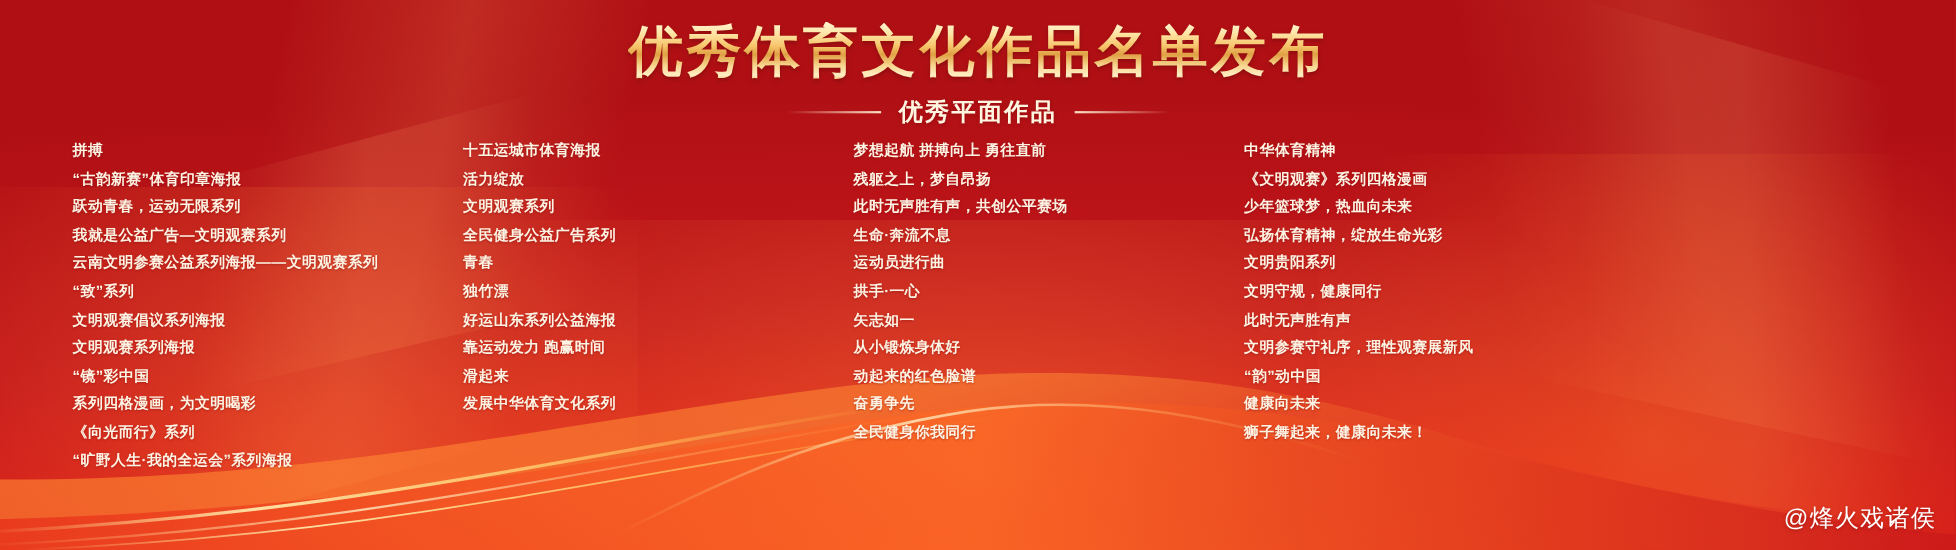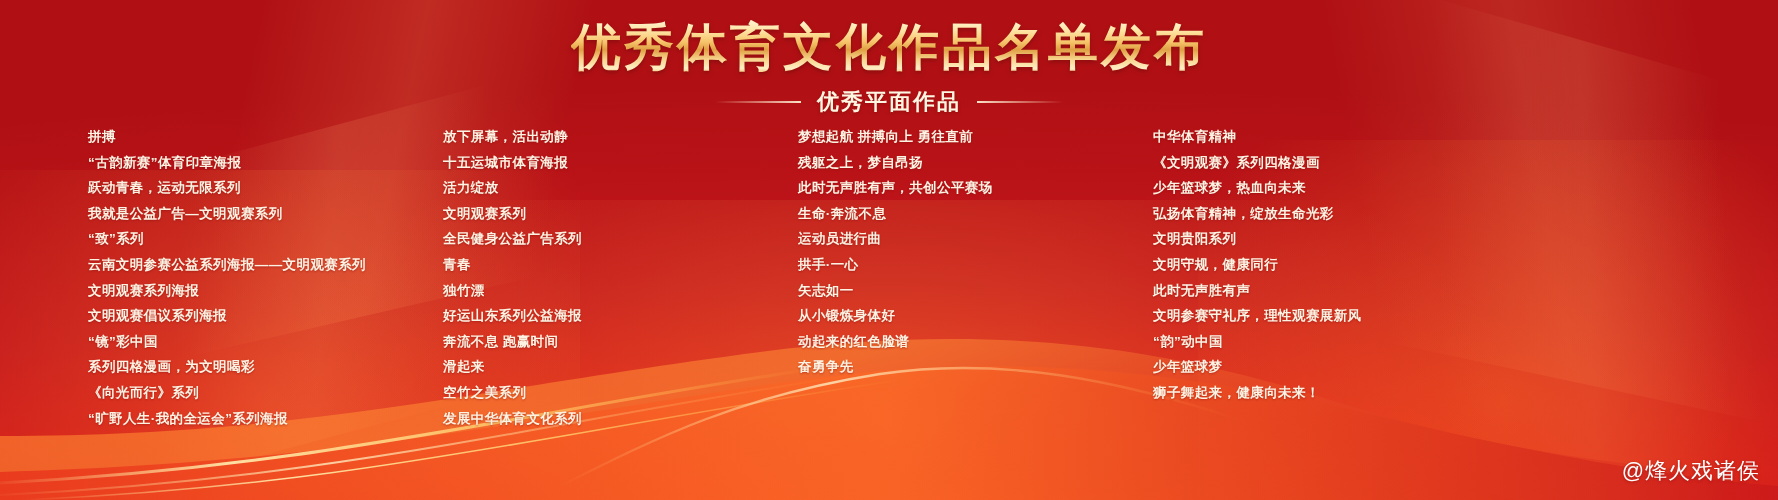--- a/index.html
+++ b/index.html
@@ -53,21 +53,21 @@
   .sub-line{width:86px;height:2px;
     background:linear-gradient(90deg,rgba(255,235,200,0),rgba(255,238,208,.95));}
   .sub-line.right{background:linear-gradient(90deg,rgba(255,238,208,.95),rgba(255,235,200,0));}
   #subtitle{font-size:22px;font-weight:bold;color:#fff6e2;letter-spacing:2px;
     text-shadow:0 1px 3px rgba(120,10,10,.5);}
 
   
   #columns{position:absolute;left:0;top:124px;width:1778px;
     display:flex;}
   .col{flex:0 0 auto;}
-  .col-1{width:355px;padding-left:88px;}
+  .col-1{width:355px;padding-left:66px;}
   .col-2{width:355px;padding-left:0px;}
   .col-3{width:355px;padding-left:0px;}
   .col-4{width:360px;padding-left:0px;}
   .item{
     color:#fdf3e3;font-size:13.5px;font-weight:bold;line-height:1;
     height:25.6px;display:flex;align-items:center;white-space:nowrap;
     letter-spacing:.4px;
     text-shadow:0 1px 2px rgba(130,14,14,.45);
   }
 
@@ -129,64 +129,63 @@
       <span class="sub-line right"></span>
     </div>
   </div>
 
   <div id="columns">
     <div class="col col-1">
         <div class="item">拼搏</div>
         <div class="item">“古韵新赛”体育印章海报</div>
         <div class="item">跃动青春，运动无限系列</div>
         <div class="item">我就是公益广告—文明观赛系列</div>
+        <div class="item">云南文明参赛公益系列海报——文明观赛系列</div>
         <div class="item">“致”系列</div>
-        <div class="item">云南文明参赛公益系列海报——文明观赛系列</div>
+        <div class="item">文明观赛倡议系列海报</div>
         <div class="item">文明观赛系列海报</div>
-        <div class="item">文明观赛倡议系列海报</div>
         <div class="item">“镜”彩中国</div>
         <div class="item">系列四格漫画，为文明喝彩</div>
         <div class="item">《向光而行》系列</div>
         <div class="item">“旷野人生·我的全运会”系列海报</div>
       </div>
     <div class="col col-2">
-        <div class="item">放下屏幕，活出动静</div>
         <div class="item">十五运城市体育海报</div>
         <div class="item">活力绽放</div>
         <div class="item">文明观赛系列</div>
         <div class="item">全民健身公益广告系列</div>
         <div class="item">青春</div>
         <div class="item">独竹漂</div>
         <div class="item">好运山东系列公益海报</div>
-        <div class="item">奔流不息 跑赢时间</div>
+        <div class="item">靠运动发力 跑赢时间</div>
         <div class="item">滑起来</div>
-        <div class="item">空竹之美系列</div>
         <div class="item">发展中华体育文化系列</div>
       </div>
     <div class="col col-3">
         <div class="item">梦想起航 拼搏向上 勇往直前</div>
         <div class="item">残躯之上，梦自昂扬</div>
         <div class="item">此时无声胜有声，共创公平赛场</div>
         <div class="item">生命·奔流不息</div>
         <div class="item">运动员进行曲</div>
         <div class="item">拱手·一心</div>
         <div class="item">矢志如一</div>
         <div class="item">从小锻炼身体好</div>
         <div class="item">动起来的红色脸谱</div>
         <div class="item">奋勇争先</div>
+        <div class="item">全民健身你我同行</div>
       </div>
     <div class="col col-4">
         <div class="item">中华体育精神</div>
         <div class="item">《文明观赛》系列四格漫画</div>
         <div class="item">少年篮球梦，热血向未来</div>
         <div class="item">弘扬体育精神，绽放生命光彩</div>
         <div class="item">文明贵阳系列</div>
         <div class="item">文明守规，健康同行</div>
         <div class="item">此时无声胜有声</div>
         <div class="item">文明参赛守礼序，理性观赛展新风</div>
         <div class="item">“韵”动中国</div>
-        <div class="item">少年篮球梦</div>
+        <div class="item">健康向未来</div>
         <div class="item">狮子舞起来，健康向未来！</div>
       </div>
   </div>
 
   <div id="watermark">@烽火戏诸侯</div>
 </div>
 
 </body></html>

